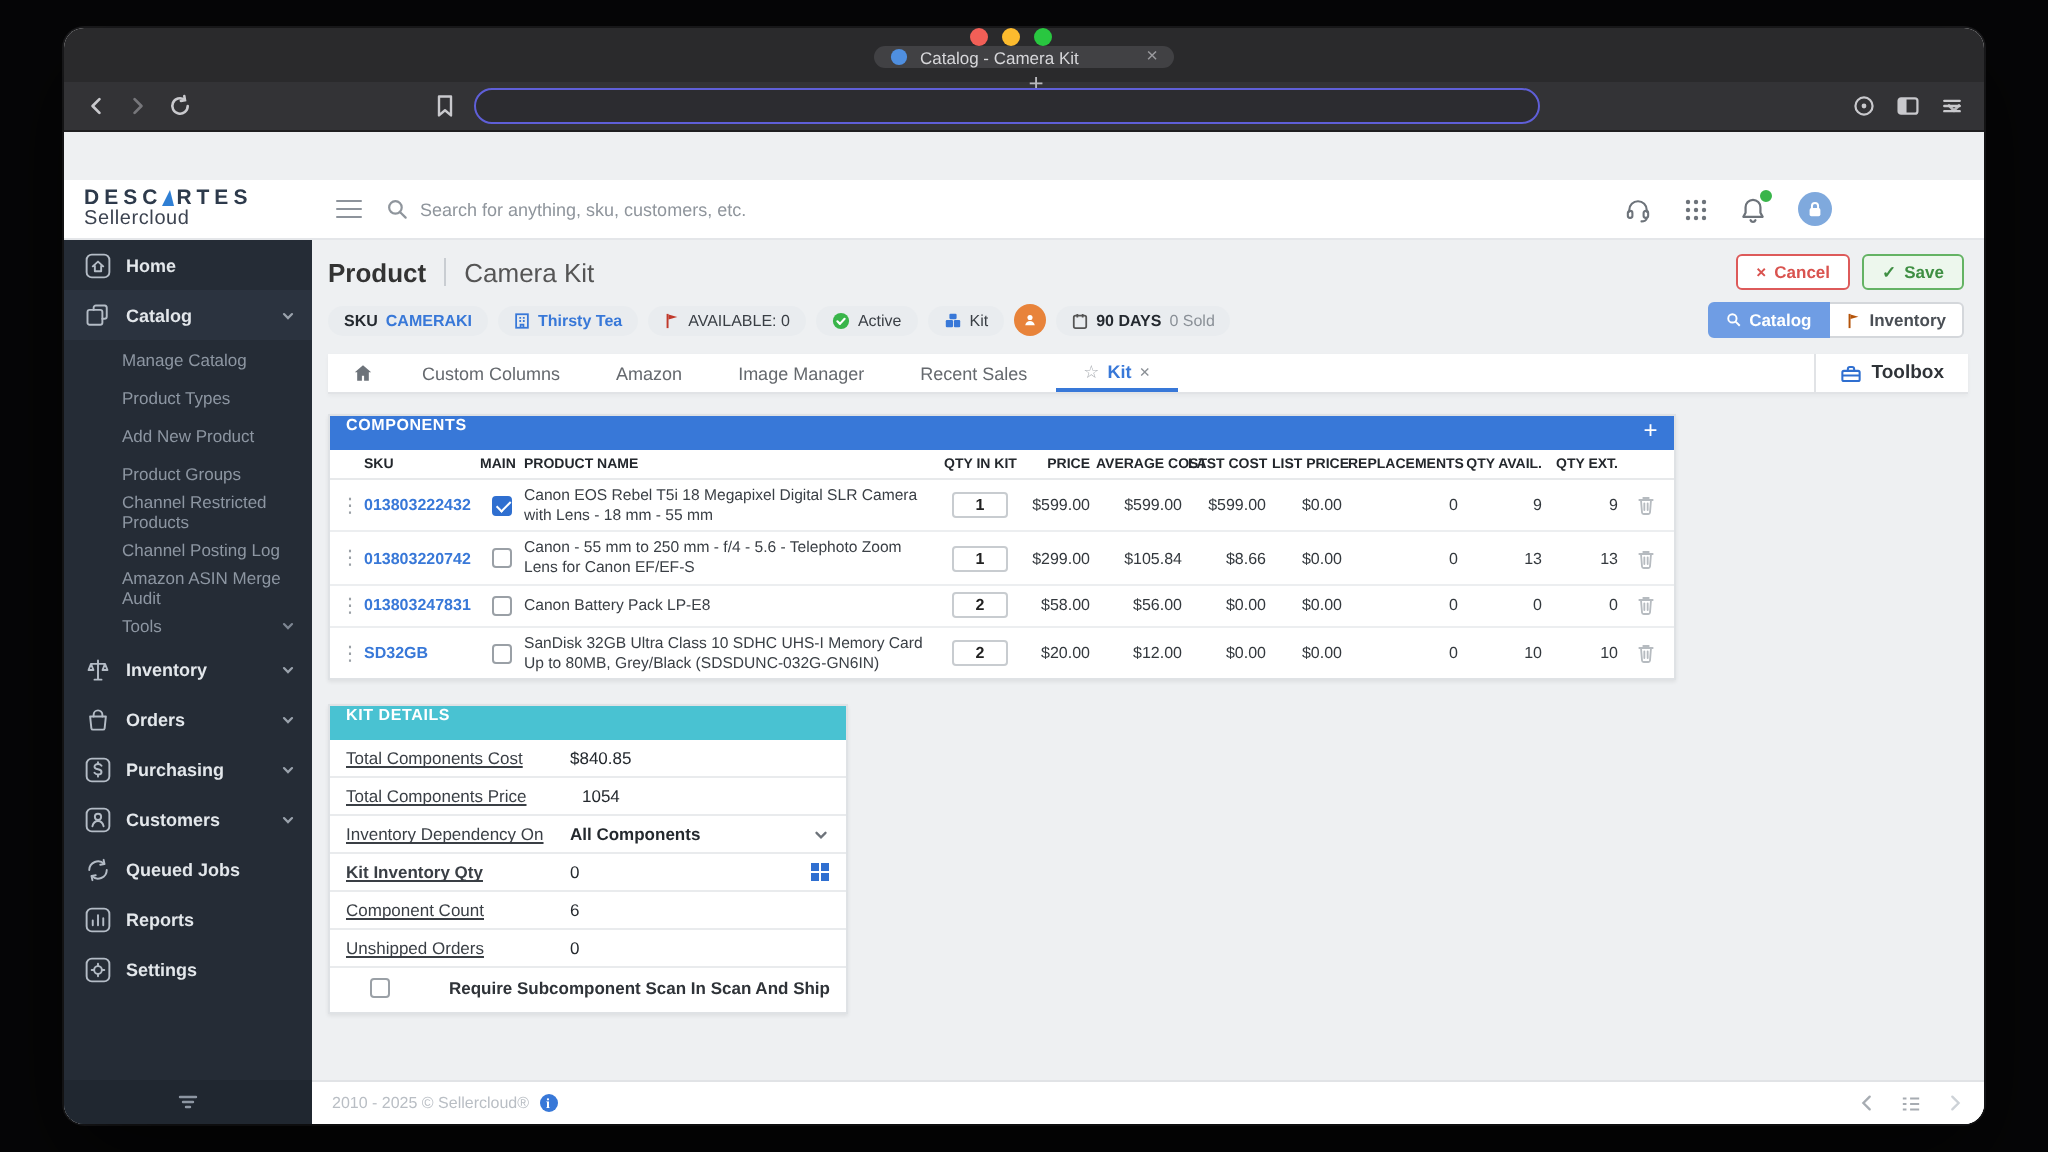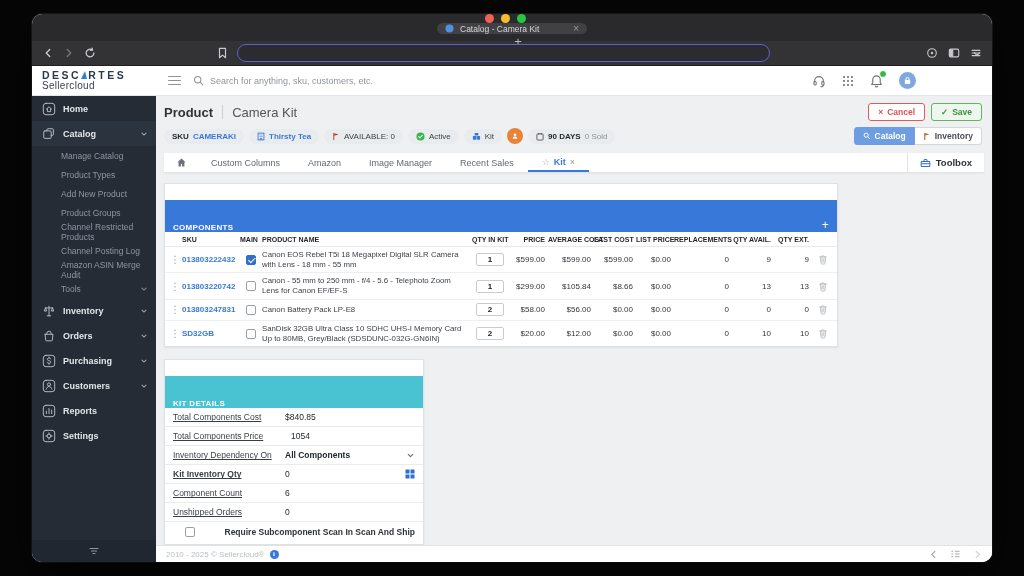--- a/index.html
+++ b/index.html
@@ -26,21 +26,21 @@
   .nav-ic.dim { color:#77777b; }
   .bookmark-gap { width:112px; }
   .addressbar { width:533px; height:18px; border:1.5px solid #5f5fd8; border-radius:9px;
                 background:#2c2c30; color:#ddd; font-size:9px; padding:0 8px; outline:none; }
   .tb-right { margin-left:auto; display:flex; align-items:center; gap:10px; color:#c9c9cd; }
 
   
   .page { position:absolute; top:52px; left:0; right:0; bottom:0; background:#eef0f2;
           display:flex; flex-direction:column; }
   .app-header { height:30px; background:#fff; border-bottom:1px solid #e4e6e9;
-                display:flex; align-items:center; padding:0 12px 0 10px; flex:0 0 30px; }
+                display:flex; align-items:center; padding:0 12px 0 10px; flex:0 0 30px;margin-top:24px; }
   .logo { width:118px; line-height:1; }
   .logo .l1 { font-size:10.5px; font-weight:bold; letter-spacing:2.5px; color:#2d3a4b; display:flex; align-items:center; }
   .logo .tri { width:0; height:0; border-left:4px solid transparent; border-bottom:8px solid #2f7fd4;
                border-right:2px solid transparent; margin:0 1px 1px 0; }
   .logo .l2 { font-size:10px; color:#3c4350; letter-spacing:.3px; margin-top:1px; }
   .burger { width:13px; margin:0 12px 0 8px; }
   .burger i { display:block; height:1.4px; background:#8d939b; margin:2.6px 0; border-radius:1px; }
   .search { display:flex; align-items:center; gap:6px; flex:1; }
   .search input { border:none; outline:none; font-size:9px; color:#555; width:320px; background:transparent; }
   .search input::placeholder { color:#8f959c; }
@@ -99,22 +99,22 @@
   .ptab.active { color:#3878d8; font-weight:bold; border-bottom:2px solid #3878d8; }
   .ptab .star { color:#a9adb2; font-weight:normal; font-size:9px; }
   .ptab .x { color:#8b9096; font-weight:normal; }
   .toolbox { margin-left:auto; display:flex; align-items:center; gap:5px; padding:0 12px;
              border-left:1px solid #e1e3e6; font-size:9.5px; font-weight:bold; color:#2f3338;
              cursor:pointer; background:#fff; }
 
   
   .panel { background:#fff; border:1px solid #dfe2e5; box-shadow:0 1px 2px rgba(0,0,0,.07); }
   .components { width:674px; margin-top:10px; }
-  .panel-head { height:32px; display:flex; align-items:flex-end; padding:0 8px; color:#fff;
-                font-size:8px; font-weight:bold; letter-spacing:.3px;margin-top:16px; }
+  .panel-head { height:17px; display:flex; align-items:flex-start; padding:0 8px; color:#fff;
+                font-size:8px; font-weight:bold; letter-spacing:.3px; }
   .panel-head.blue { background:#3878d8; }
   .panel-head.teal { background:#49c2d2; }
   .panel-head .plus { margin-left:auto; font-size:12px; font-weight:normal; cursor:pointer; }
   .tbl-grid { display:grid; grid-template-columns:14px 58px 22px 1fr 36px 40px 46px 42px 38px 58px 42px 38px 22px;
               align-items:center; padding:0 3px; }
   .tbl-head { height:15px; border-bottom:1px solid #e7e9eb; font-size:7px; font-weight:bold; color:#23272c; }
   .tbl-head .h { white-space:nowrap; }
   .num { text-align:right; padding-right:3px; }
   .ctr { text-align:center; }
   .trow { border-bottom:1px solid #eceef0; min-height:21px; font-size:8px; color:#33383d; }
@@ -372,20 +372,27 @@
               <rect x="1.5" y="1.5" width="13" height="13" rx="3"></rect>
               <circle cx="8" cy="6.2" r="1.8"></circle>
               <path d="M4.8 11.6c.5-2 2-3 3.2-3s2.7 1 3.2 3"></path>
             </svg>
             <span>Customers</span>
             <span class="chev">
               <svg width="8" height="8" viewBox="0 0 10 10" fill="none" stroke="currentColor" stroke-width="1.4" stroke-linecap="round">
                 <path d="M2.5 3.8L5 6.3l2.5-2.5"></path>
               </svg>
             </span>
+          </div>
+          <div class="nav-item">
+            <svg width="14" height="14" viewBox="0 0 16 16" fill="none" stroke="#b4bcc6" stroke-width="1.1" stroke-linecap="round" stroke-linejoin="round">
+              <path d="M3 8a5 5 0 0 1 8.6-3.4M13 8a5 5 0 0 1-8.6 3.4"></path>
+              <path d="M11.2 2.2l.5 2.4-2.4.4M4.8 13.8l-.5-2.4 2.4-.4"></path>
+            </svg>
+            <span>Queued Jobs</span>
           </div>
           <div class="nav-item">
             <svg width="14" height="14" viewBox="0 0 16 16" fill="none" stroke="#b4bcc6" stroke-width="1.1" stroke-linecap="round" stroke-linejoin="round">
               <rect x="1.5" y="1.5" width="13" height="13" rx="3"></rect>
               <path d="M5 11V8.2M8 11V5.2M11 11V7"></path>
             </svg>
             <span>Reports</span>
           </div>
           <div class="nav-item">
             <svg width="14" height="14" viewBox="0 0 16 16" fill="none" stroke="#b4bcc6" stroke-width="1.1" stroke-linecap="round" stroke-linejoin="round">

